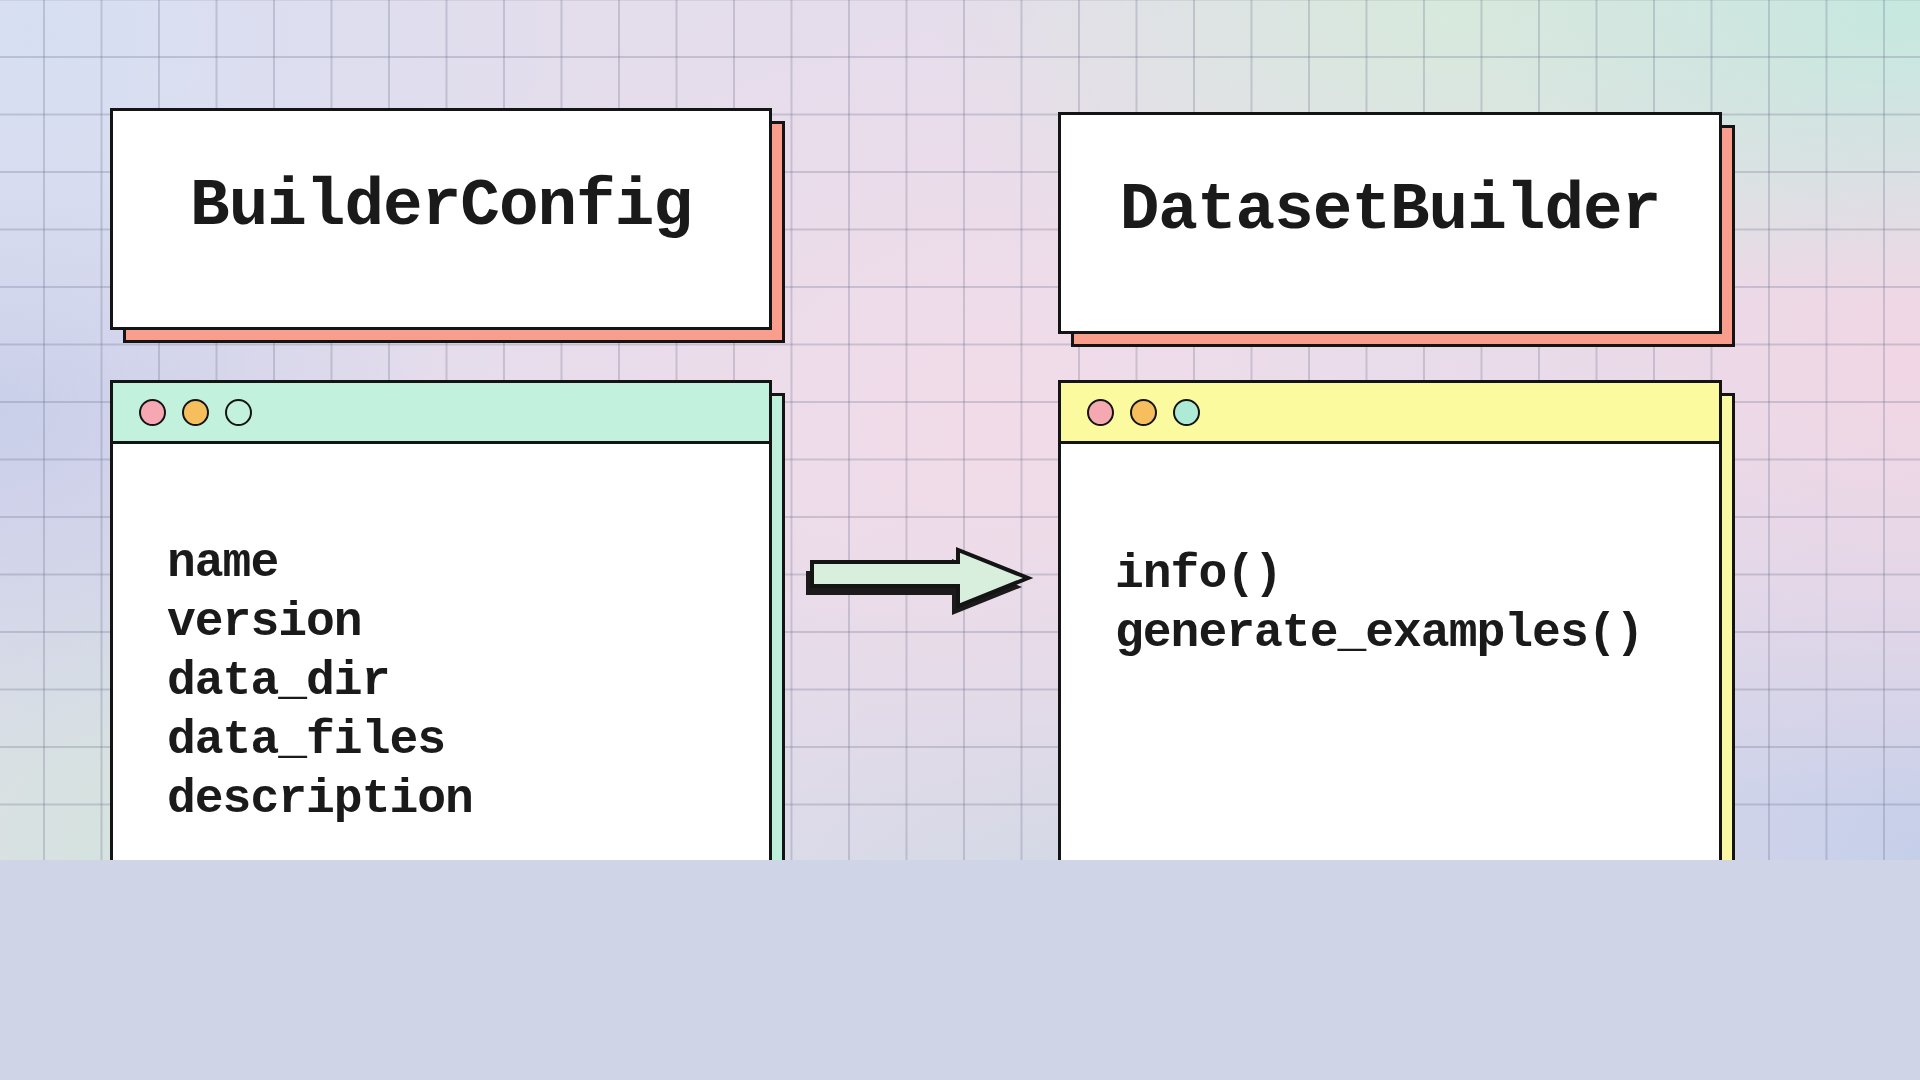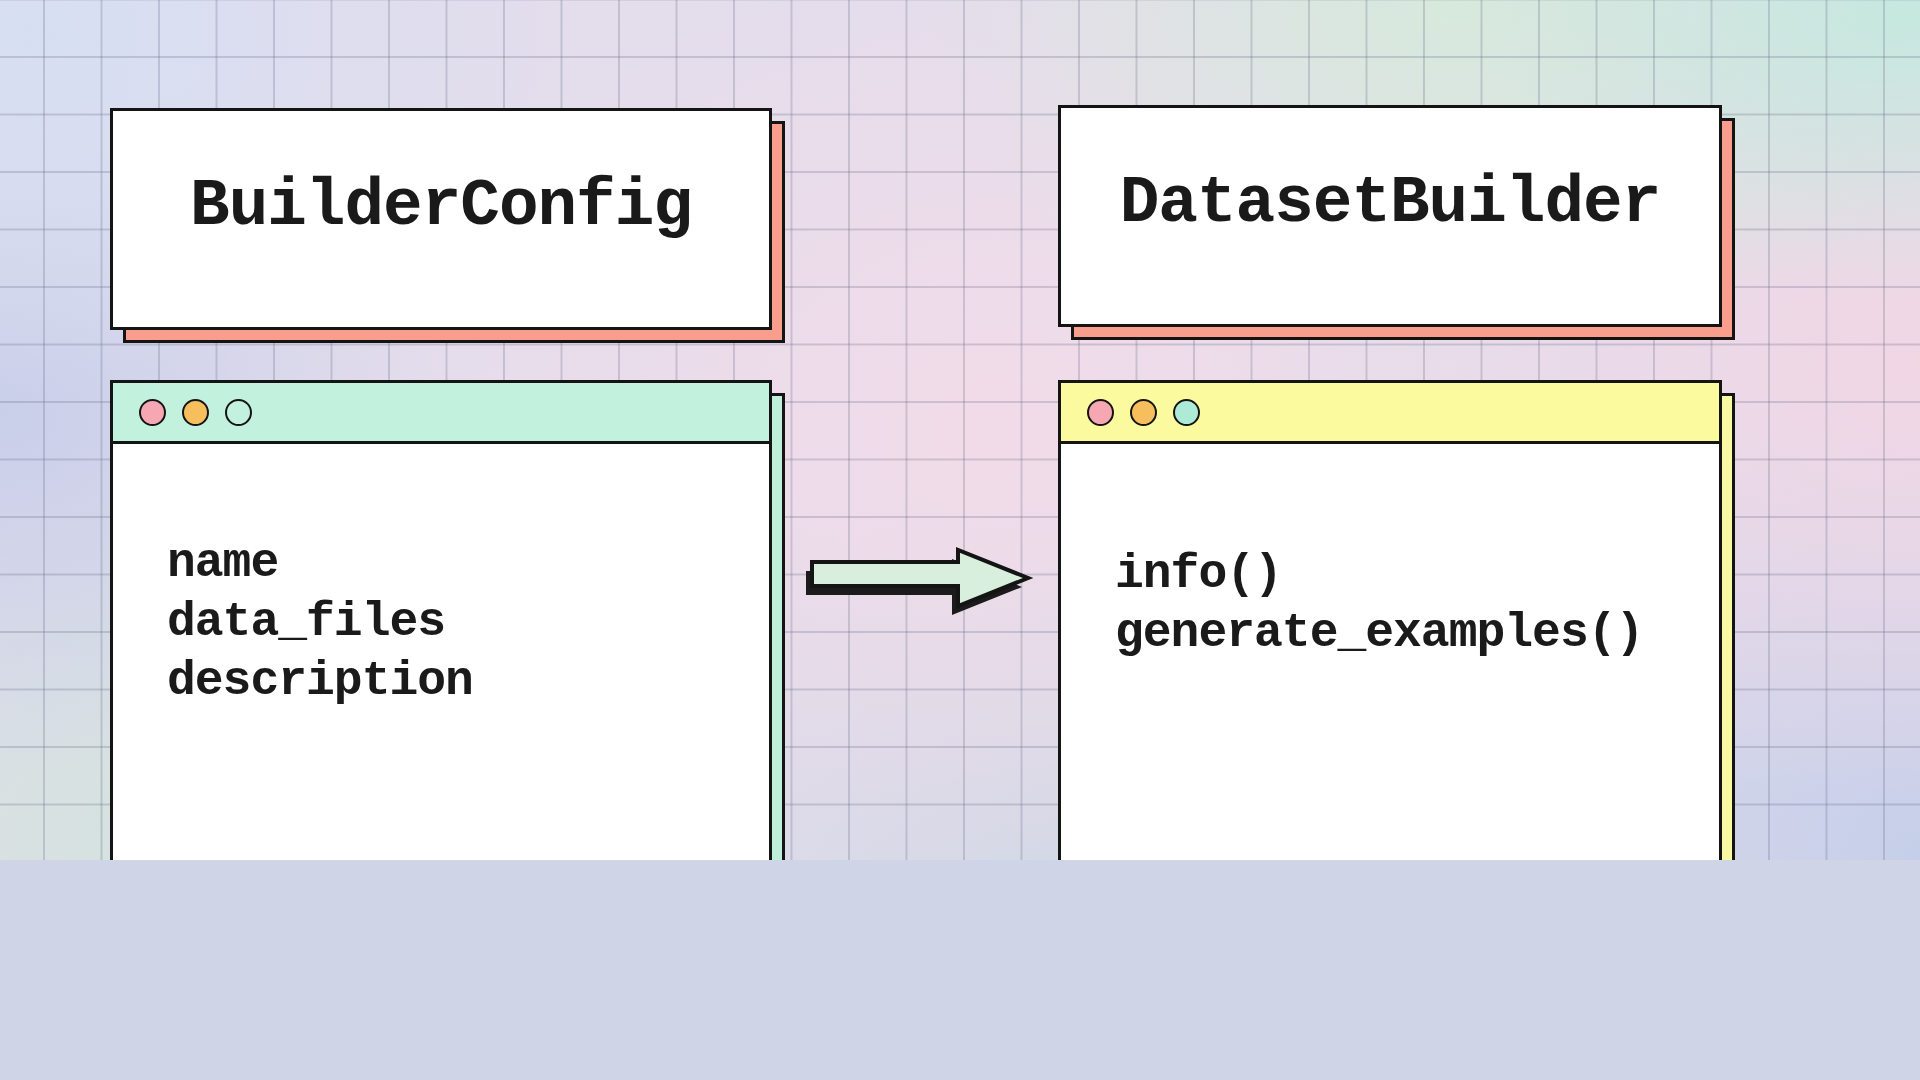--- a/index.html
+++ b/index.html
@@ -30,21 +30,21 @@
   .card-shadow{
     position:absolute;inset:0;
     transform:translate(13px,13px);
     border:3px solid #141414;box-sizing:border-box;
   }
   .card-face{
     position:absolute;inset:0;background:#ffffff;
     border:3px solid #141414;box-sizing:border-box;
   }
   .left-title{left:110px;top:108px;width:662px;height:222px;}
-  .right-title{left:1058px;top:105px;width:664px;height:222px;}
+  .right-title{left:1058px;top:112px;width:664px;height:222px;}
   .title-face{
     display:flex;align-items:center;justify-content:center;
     padding-bottom:26px;
   }
   .title-text{
     font-size:66px;font-weight:700;color:#1a1a1a;letter-spacing:-1px;white-space:nowrap;
   }
   .left-window{left:110px;top:380px;width:662px;height:575px;}
   .right-window{left:1058px;top:380px;width:664px;height:575px;}
   .window-face{display:flex;flex-direction:column;}
@@ -88,20 +88,22 @@
   <div class="card left-window">
     <div class="card-shadow" style="background: rgb(190, 239, 219);"></div>
     <div class="card-face window-face">
       <div class="window-header" style="background: rgb(194, 241, 222);">
         <span class="dot" style="background: rgb(245, 168, 178);"></span>
         <span class="dot" style="background: rgb(246, 190, 92);"></span>
         <span class="dot" style="background: transparent;"></span>
       </div>
       <div class="window-body fields-body">
         <div class="code-line">name</div>
+        <div class="code-line">version</div>
+        <div class="code-line">data_dir</div>
         <div class="code-line">data_files</div>
         <div class="code-line">description</div>
       </div>
     </div>
   </div>
 
   <div class="card right-window">
     <div class="card-shadow" style="background: rgb(250, 249, 163);"></div>
     <div class="card-face window-face">
       <div class="window-header" style="background: rgb(251, 250, 158);">

